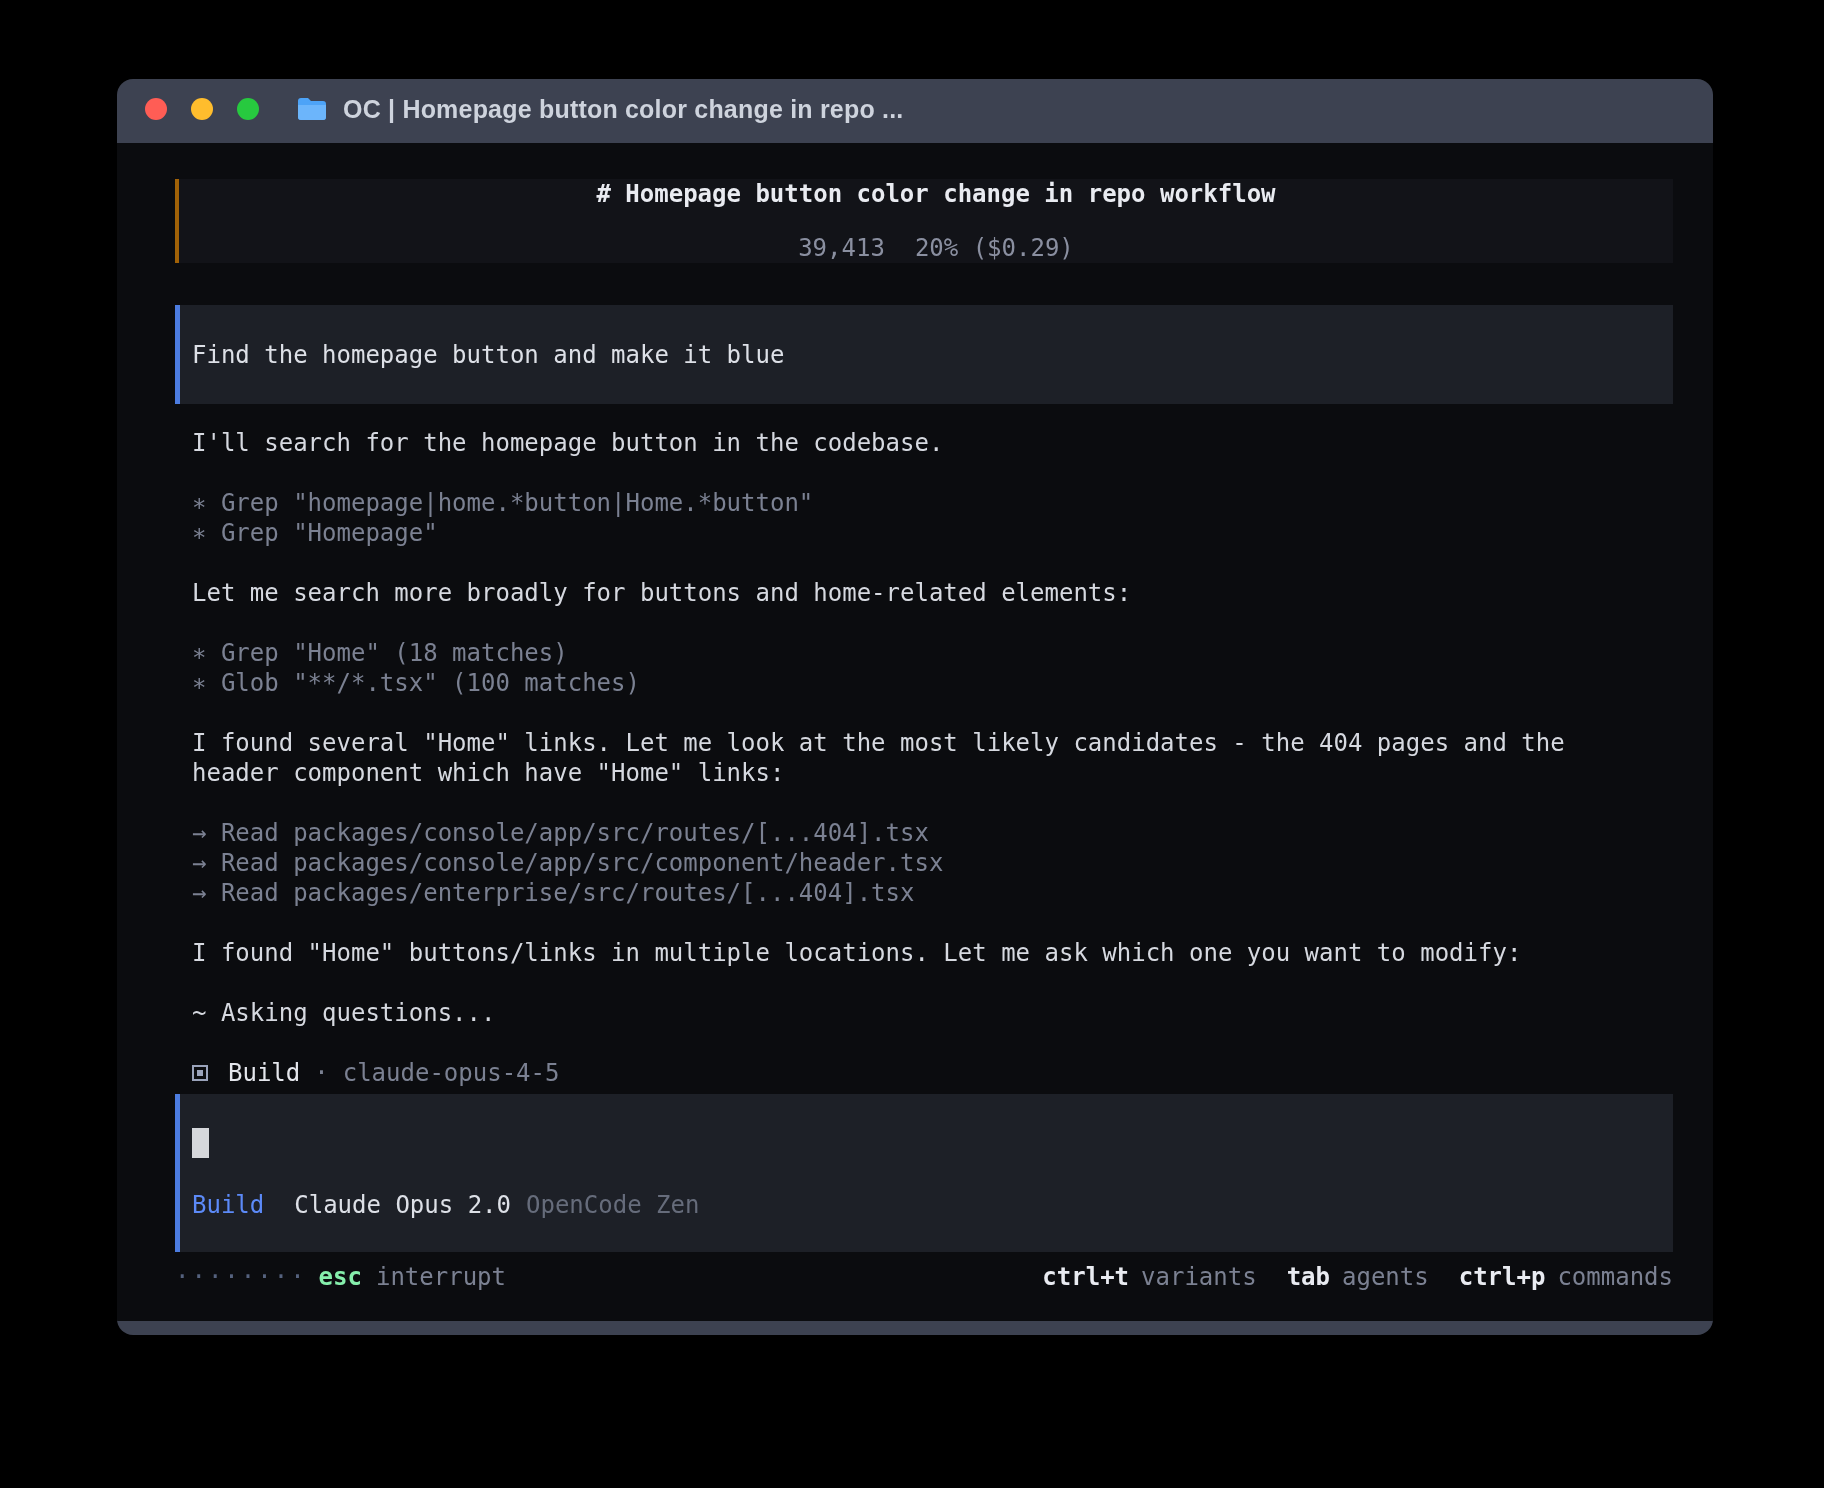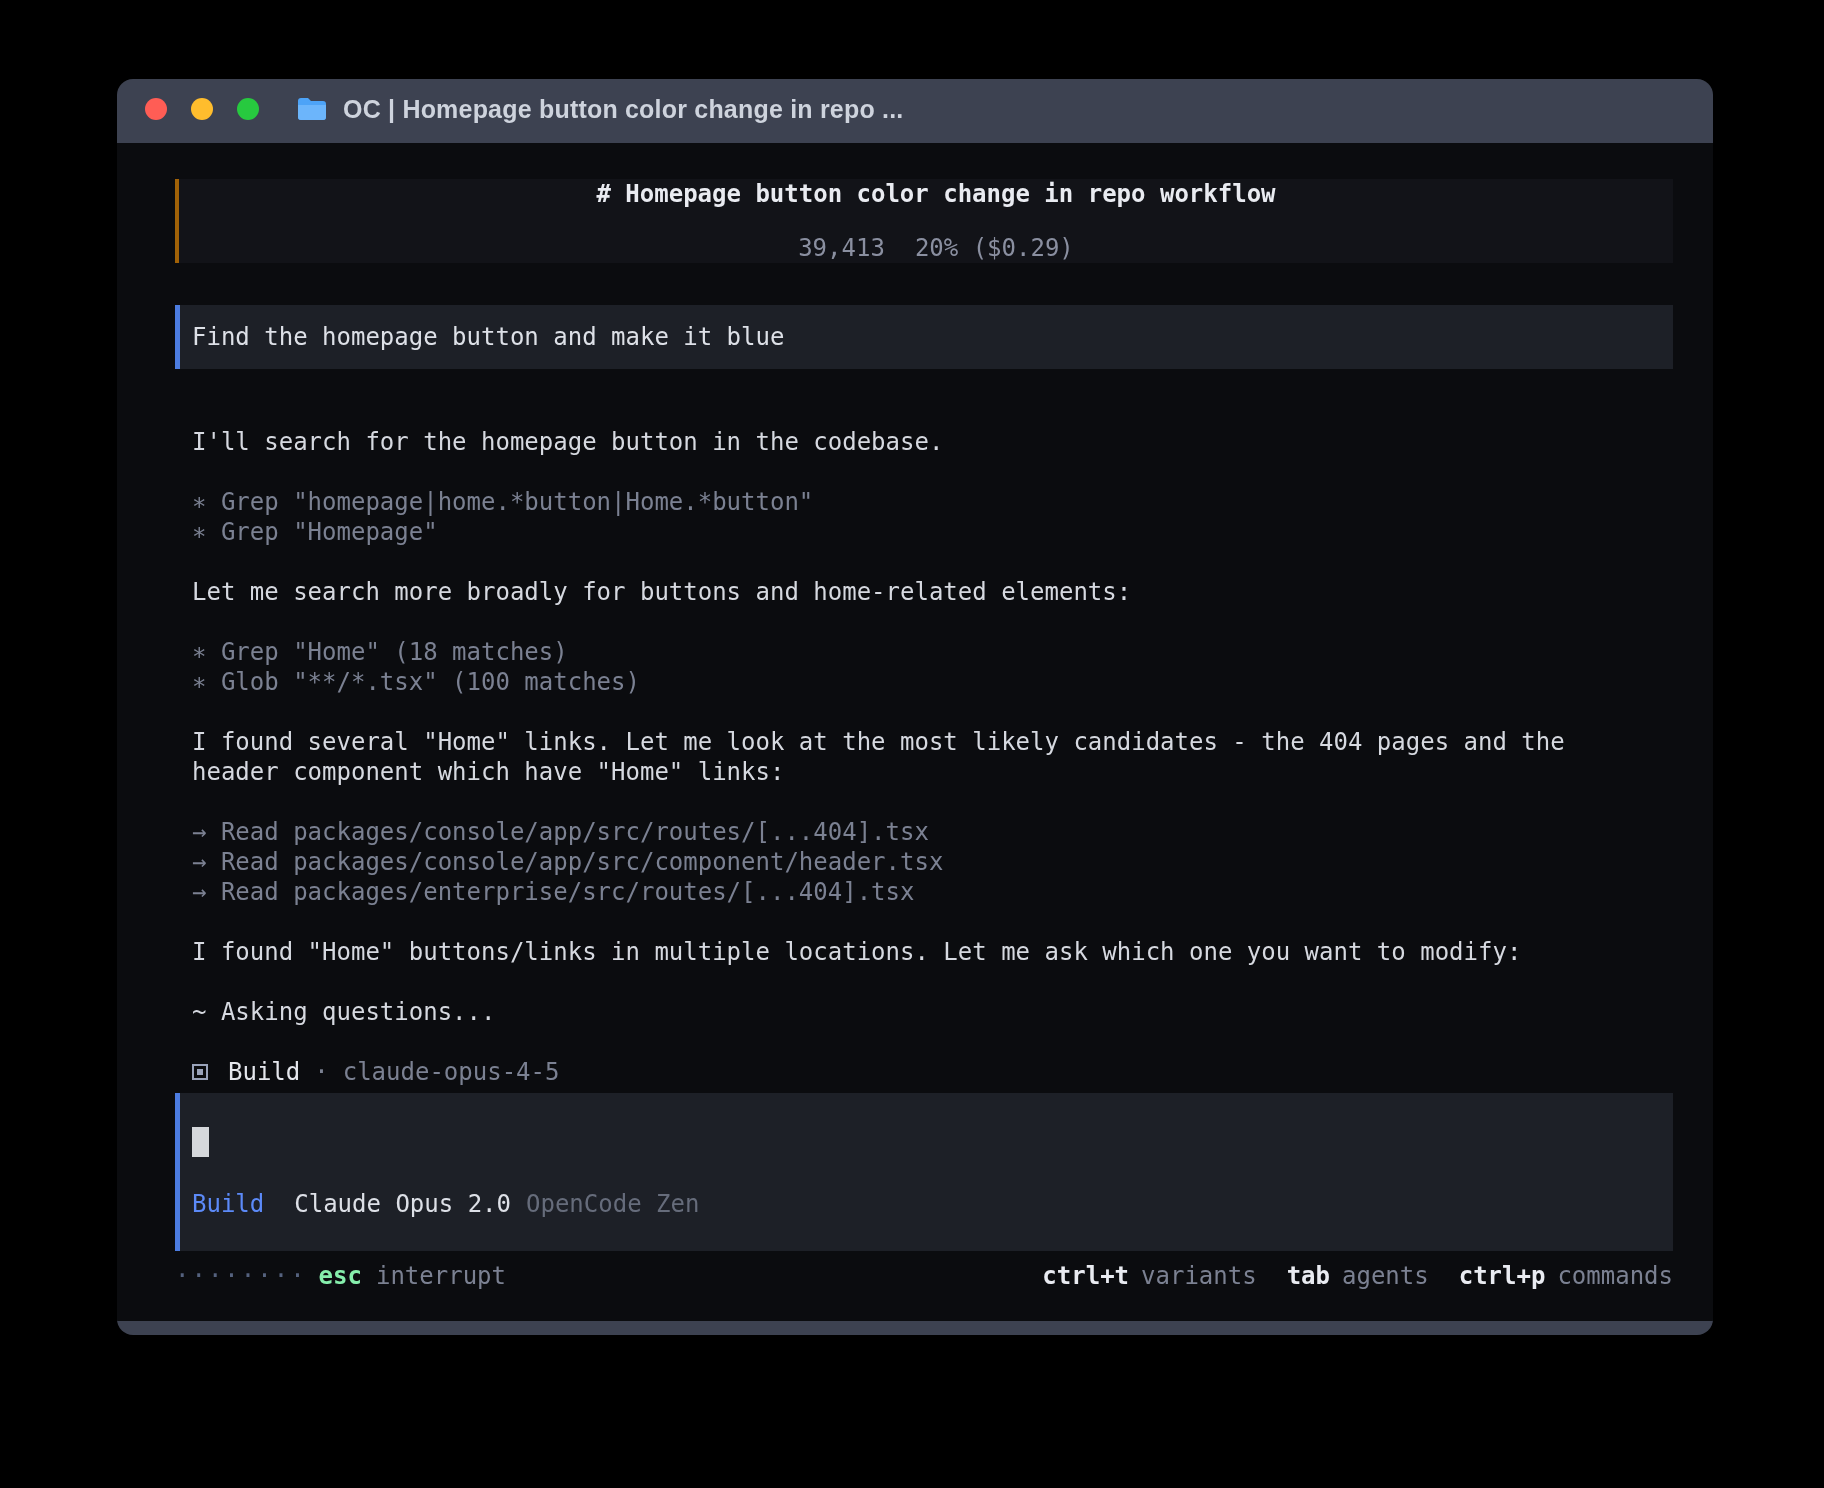--- a/index.html
+++ b/index.html
@@ -31,22 +31,22 @@
   }
 
   .header-block {
     height:84px; background:#121318; border-left:4px solid #a16207;
     display:flex; align-items:center; padding:0 22px 0 42px; margin-bottom:42px;flex-direction:column;
   }
   .header-title { font-weight:bold; color:#e9ebf1; flex:1; }
   .header-stats { color:#8a8fa0; display:flex; gap:30px; }
 
   .user-block {
-    height:64px; background:#1d2027; border-left:5px solid #4c7ce0;
-    display:flex; align-items:center; padding-left:12px; margin-bottom:58px;
+    height:99px; background:#1d2027; border-left:5px solid #4c7ce0;
+    display:flex; align-items:center; padding-left:12px; margin-bottom:24px;
     color:#dde0e7;
   }
 
   .transcript { margin-left:17px; }
   .t-text { color:#d6d9e0; white-space:pre-wrap; }
   .t-tool { color:#7b8192; white-space:pre-wrap; }
   .sp { height:30px; }
 
   .agent-row { display:flex; align-items:center; }
   .agent-icon { display:inline-flex; width:16px; height:16px; border:2px solid #9aa3ba;

